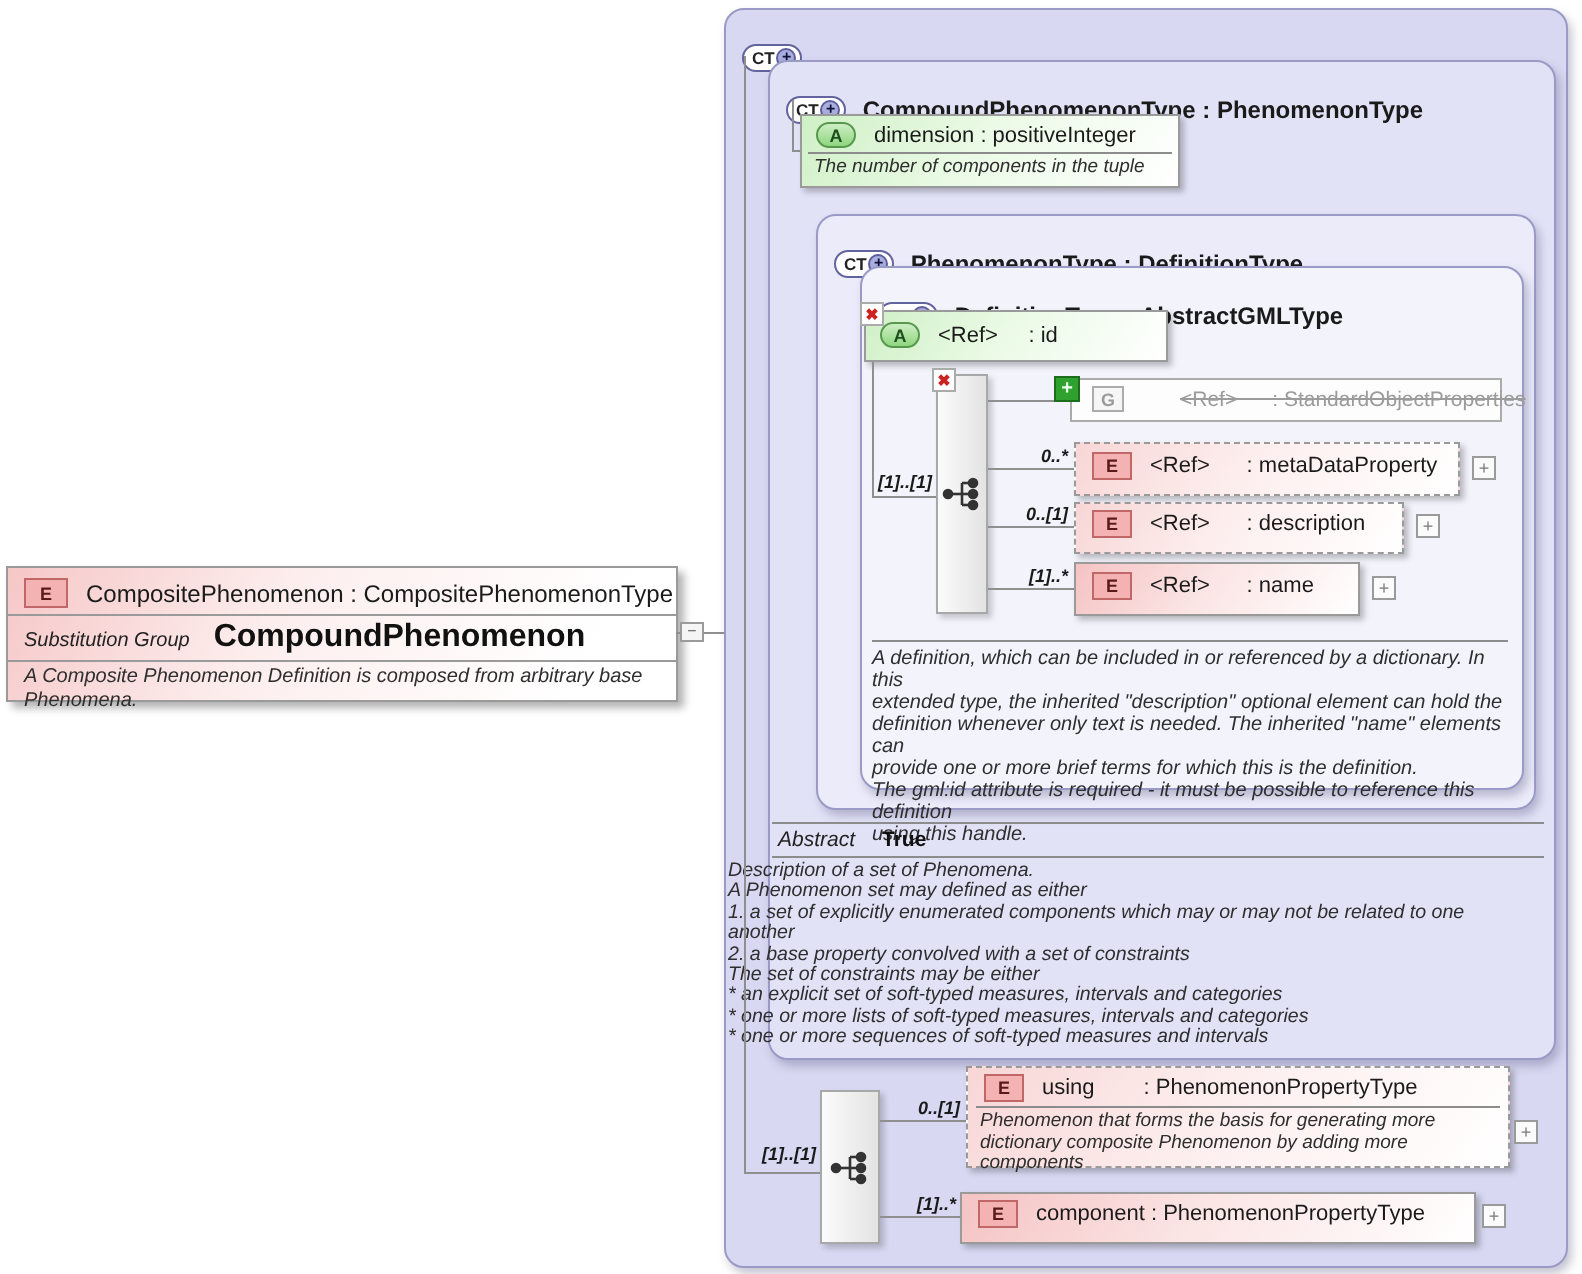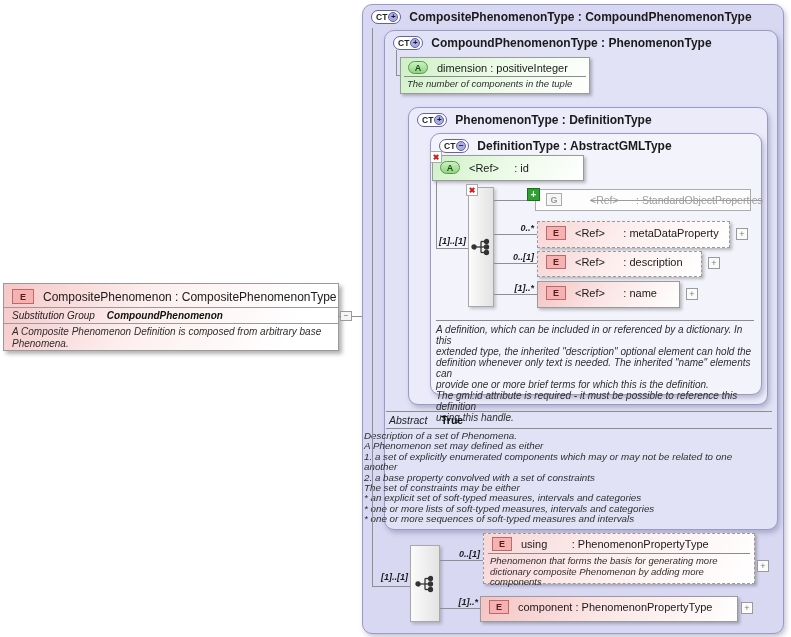--- a/index.html
+++ b/index.html
@@ -2,21 +2,21 @@
 <html><head>
 <meta charset="utf-8">
 <style>
   html,body{margin:0;padding:0;background:#ffffff;}
   #canvas{position:relative;width:791px;height:637px;background:#ffffff;
           font-family:"Liberation Sans",sans-serif;overflow:hidden;}
 
   
   .tbox{position:absolute;border:1px solid #9a9ac6;border-radius:10px;
         box-shadow:2px 3px 5px rgba(90,90,130,.35);}
-  .tbox .thdr{display:flex;align-items:center;gap:8px;padding:5px 0 0 8px;}
+  .tbox .thdr{display:flex;align-items:center;gap:8px;padding:17px 0 0 8px;}
   .thdr-title{font-size:12px;font-weight:bold;color:#1a1a1a;white-space:pre;}
 
   
   .ct-pill{display:inline-flex;align-items:center;gap:1px;height:14px;
            border:1px solid #63639e;border-radius:8px;background:#ffffff;
            padding:0 2px 0 4px;box-sizing:border-box;}
   .ct-txt{font-size:8.5px;font-weight:bold;color:#222;line-height:12px;}
   .ct-badge{width:10px;height:10px;border-radius:50%;background:#a9aede;
             border:1px solid #5f5f9f;box-sizing:border-box;font-size:8px;
             font-weight:bold;color:#11113a;display:flex;align-items:center;
@@ -91,21 +91,21 @@
   
   #leftbox{position:absolute;left:3px;top:283px;width:336px;height:68px;
            border:1px solid #9a9a9a;box-sizing:border-box;
            background:linear-gradient(120deg,#f6c7c7 0%,#fdeeee 40%,#ffffff 85%);
            box-shadow:3px 3px 4px rgba(0,0,0,.3);}
   #leftbox .el-row{padding:5px 8px 3px 8px;}
   #leftbox .el-lbl{font-size:12px;}
   .subrow{display:flex;gap:12px;border-top:1px solid #9a9a9a;
           border-bottom:1px solid #9a9a9a;padding:2px 8px;align-items:baseline;}
   .subrow .sg-lbl{font-size:10px;font-style:italic;color:#222;text-align:center;}
-  .subrow .sg-val{font-size:10px;font-weight:bold;color:#111;font-style:italic;}
+  .subrow .sg-val{font-size:16px;font-weight:bold;color:#111;}
   #leftbox .note{font-size:10px;line-height:11.5px;padding:2px 8px;}
 </style>
 </head>
 <body>
 
 <div id="canvas">
 
   <div id="leftbox">
     <div class="el-row">
       <span class="eicon" style="width:22px;height:15px;">E</span>
@@ -121,21 +121,20 @@
 
   <div class="hline" style="left:338px;top:316px;width:24px;"></div>
   <div class="minusbox" style="left:340px;top:311px;">−</div>
 
   <div class="tbox" style="left:362px;top:4px;width:420px;height:628px;background:#d8d8f2;">
     <div class="thdr">
       <span class="ct-pill">
         <span class="ct-txt">CT</span>
         <span class="ct-badge">+</span>
       </span>
-      <span class="thdr-title">CompositePhenomenonType : CompoundPhenomenonType</span>
     </div>
   </div>
 
   <div class="tbox" style="left:384px;top:30px;width:392px;height:498px;background:#e2e2f7;">
     <div class="thdr">
       <span class="ct-pill">
         <span class="ct-txt">CT</span>
         <span class="ct-badge">+</span>
       </span>
       <span class="thdr-title">CompoundPhenomenonType : PhenomenonType</span>

